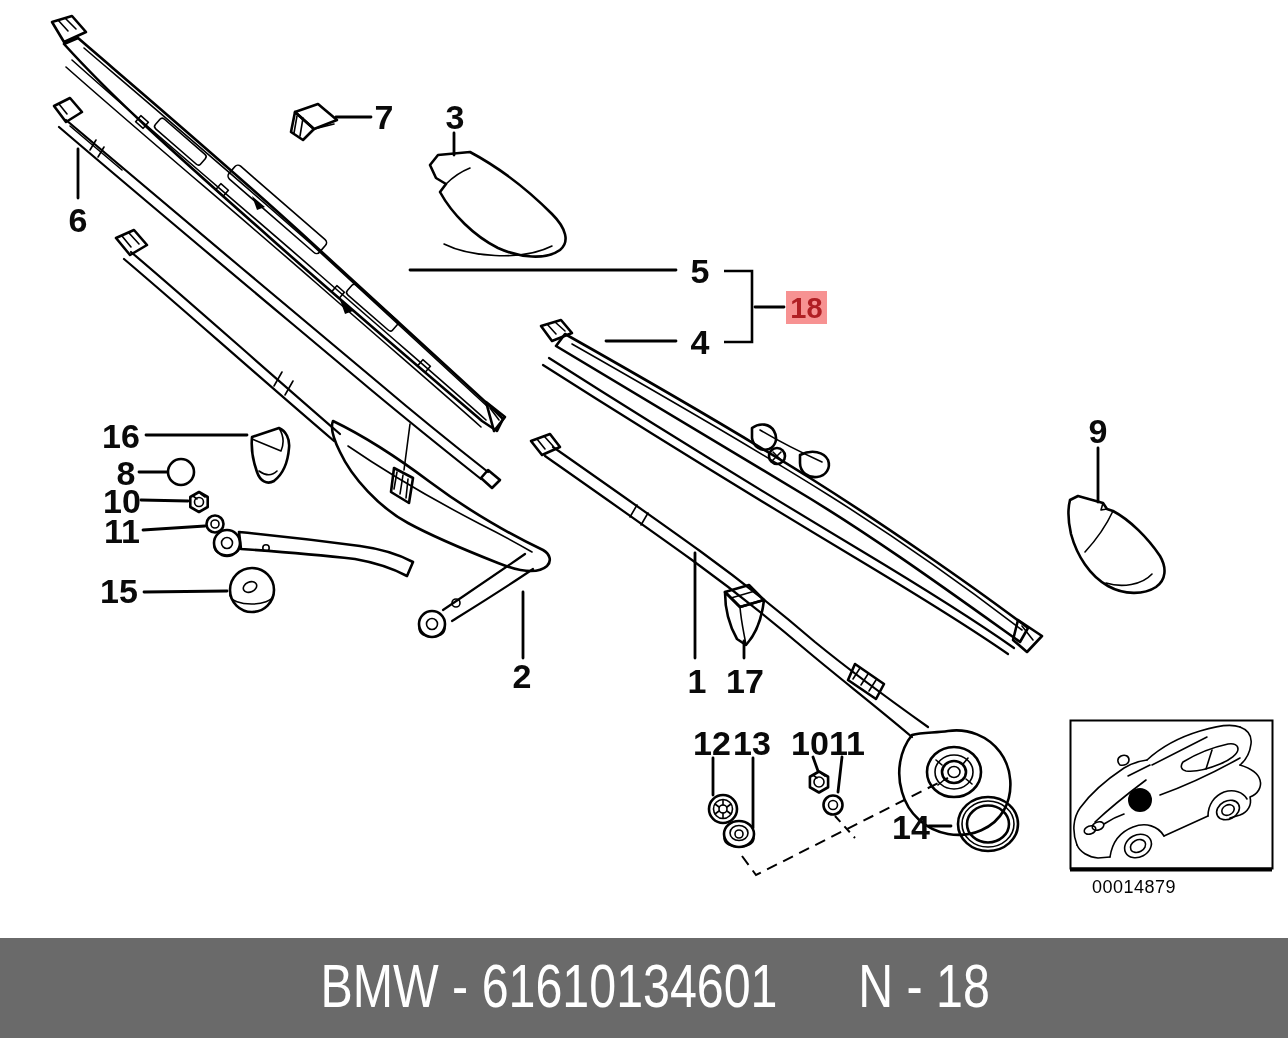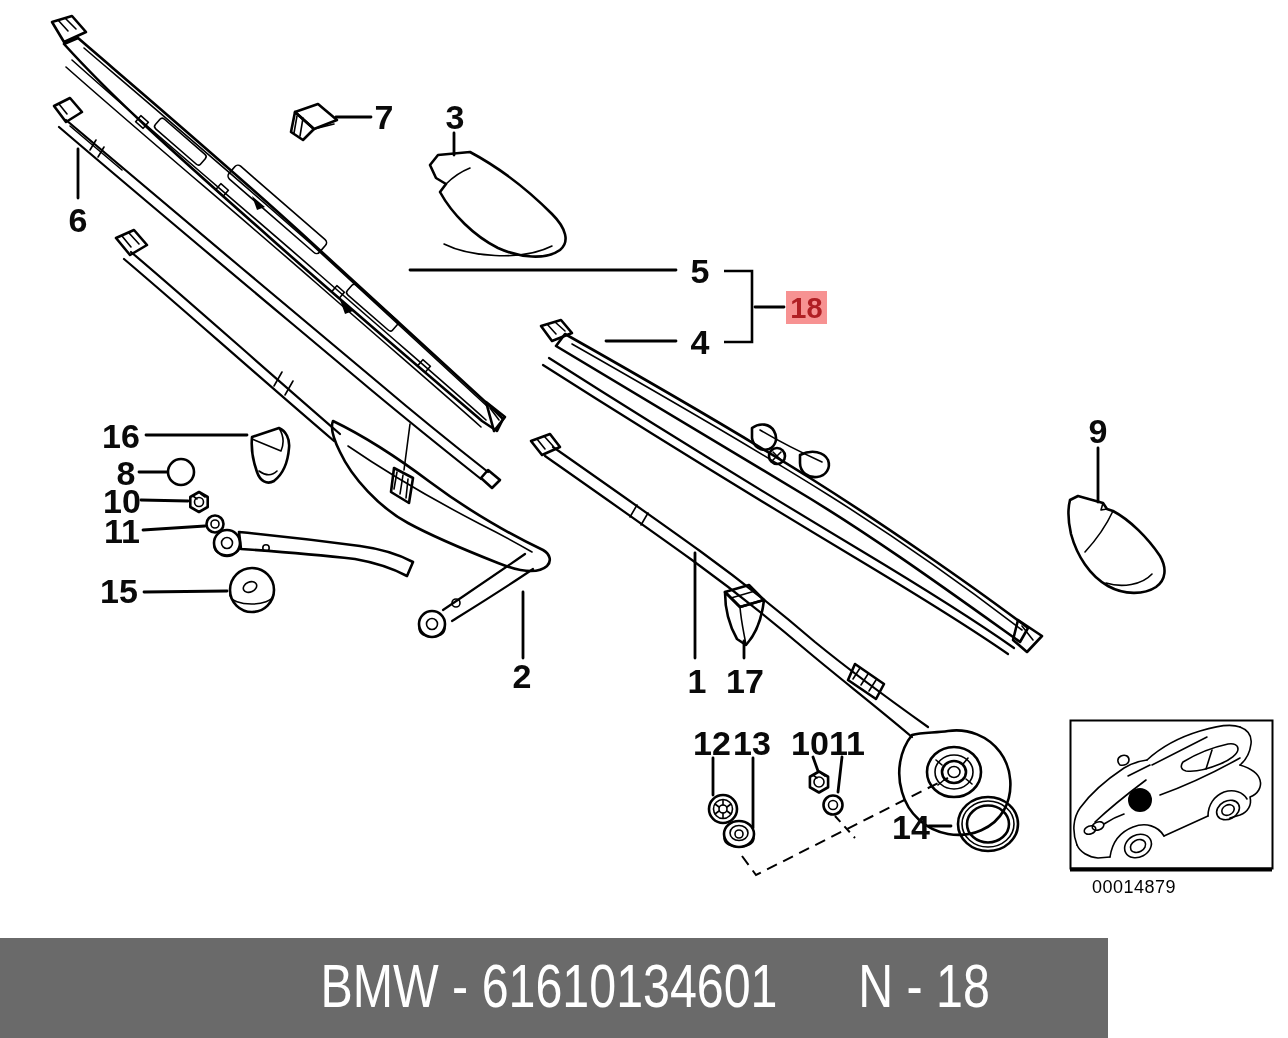--- a/index.html
+++ b/index.html
@@ -6,21 +6,21 @@
   #stage{position:relative;width:1288px;height:1038px;background:#ffffff;overflow:hidden;
          font-family:"Liberation Sans",sans-serif;}
   svg{position:absolute;left:0;top:0;}
   .o{fill:none;stroke:#000;stroke-width:2.6;stroke-linejoin:round;stroke-linecap:round;}
   .i{fill:none;stroke:#000;stroke-width:1.6;stroke-linejoin:round;stroke-linecap:round;}
   .t{fill:none;stroke:#000;stroke-width:2.2;stroke-linecap:round;}
   .leader{fill:none;stroke:#000;stroke-width:2.8;stroke-linecap:round;}
   .callout-num{font-family:"Liberation Sans",sans-serif;font-weight:700;font-size:34px;fill:#0a0a0a;cursor:pointer;}
   .hl-num{font-family:"Liberation Sans",sans-serif;font-weight:700;font-size:29px;cursor:pointer;}
   .inset-code{font-family:"Liberation Sans",sans-serif;font-size:18px;fill:#000;letter-spacing:0.5px;}
-  #footer{position:absolute;left:0;top:938px;width:1108px;height:100px;}
+  #footer{position:absolute;left:0;top:938px;width:1288px;height:100px;}
   #footer .ftxt{position:absolute;top:50%;color:#fff;font-size:62px;font-weight:400;
         white-space:nowrap;font-family:"Liberation Sans",sans-serif;}
   #footer .left{left:549px;transform:translate(-50%,-54%) scaleX(0.78);}
   #footer .right{left:924px;transform:translate(-50%,-54%) scaleX(0.78);}
 </style>
 </head>
 <body>
 
 <div id="stage">
 

